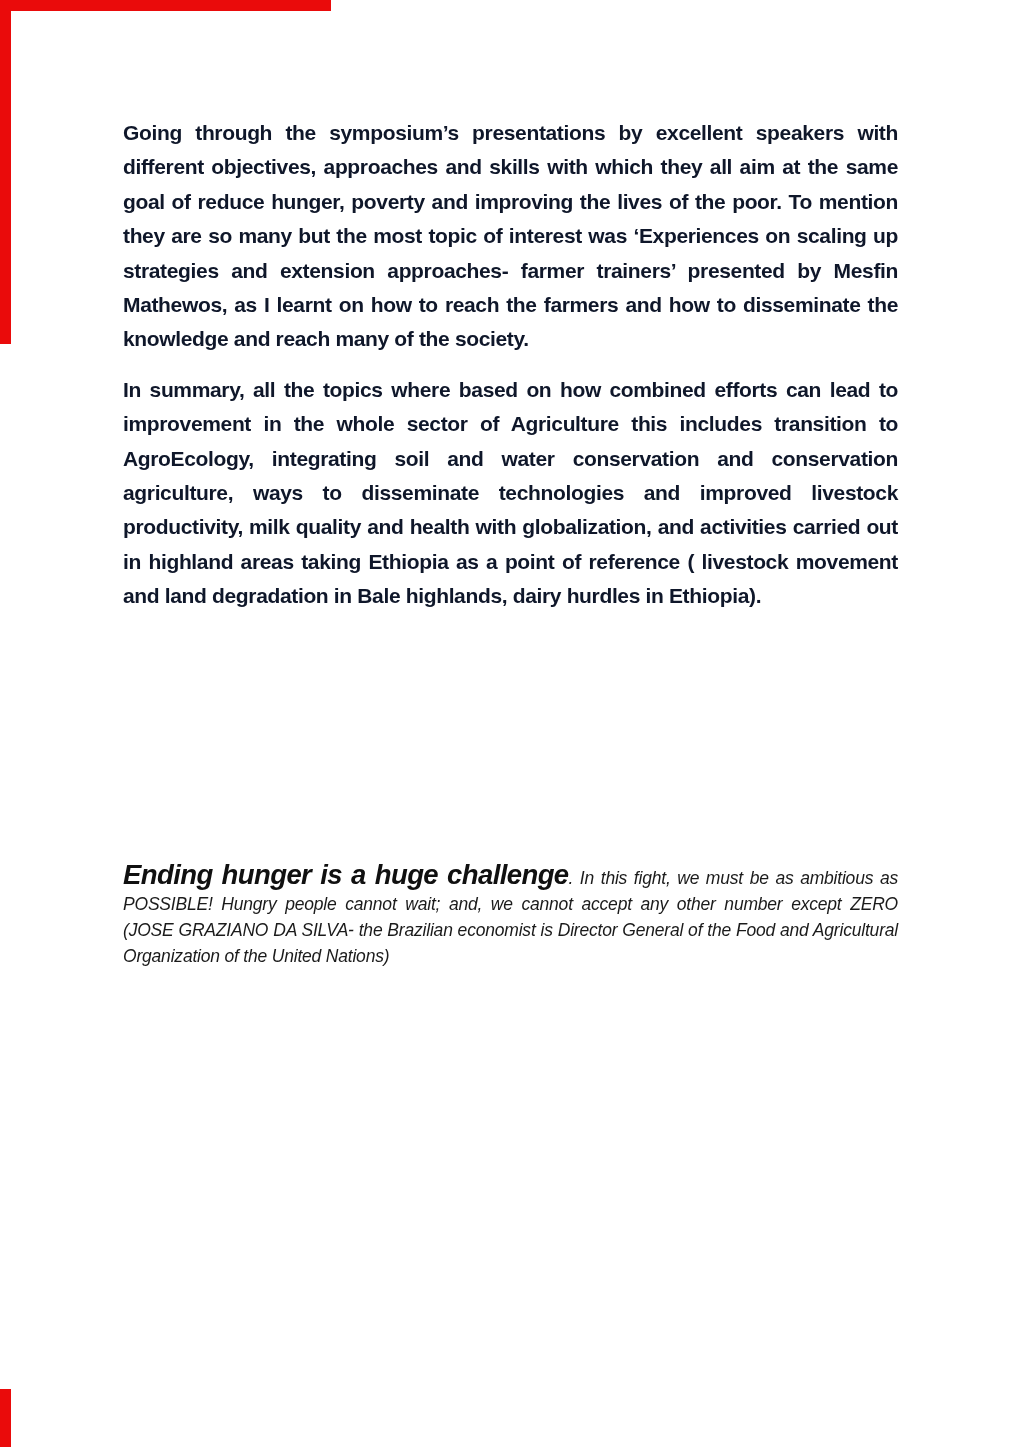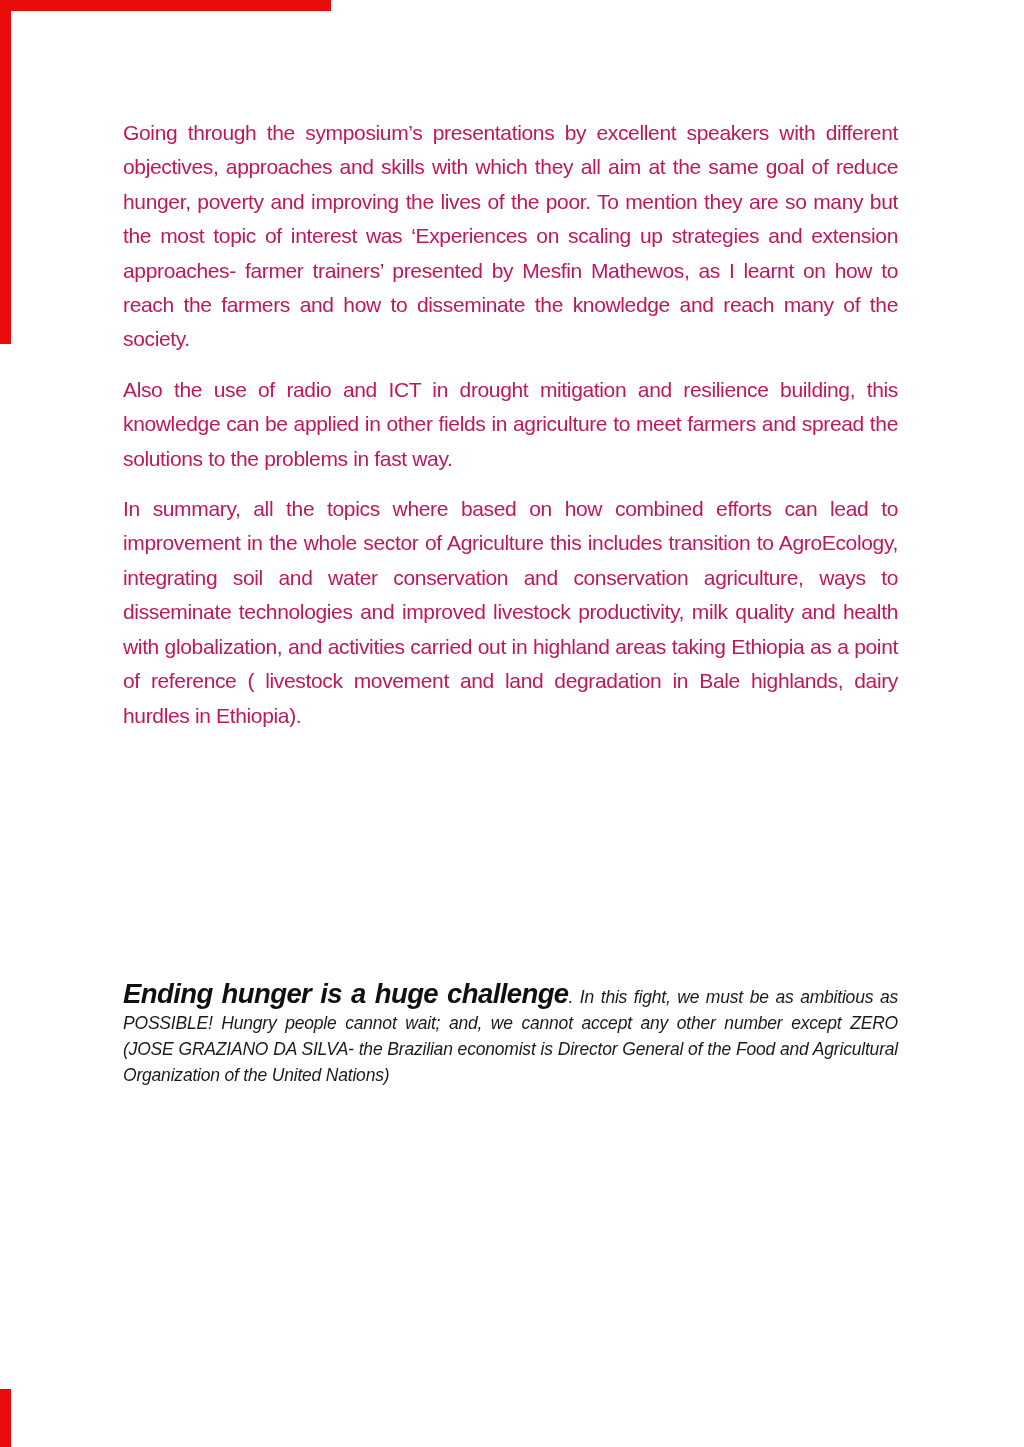--- a/index.html
+++ b/index.html
@@ -28,21 +28,22 @@
     position: absolute;
     left: 123px;
     top: 116px;
     width: 775px;
   }
   p { margin: 0 0 16px 0; text-align: justify; }
   .body-para {
     font-size: 21px;
     line-height: 34.4px;
     letter-spacing: -0.35px;
-    color: #be185d;
+    color: #0f172a;
+    font-weight: bold;
   }
   .closing {
     margin-top: 248px;
     font-style: italic;
     font-size: 17.5px;
     line-height: 26px;
     letter-spacing: -0.2px;
     color: #1b1b1b;
   }
   .closing .headline {
@@ -57,18 +58,17 @@
 </head>
 <body>
 
 <div class="page">
   <div class="red-bar red-bar-top"></div>
   <div class="red-bar red-bar-left"></div>
   <div class="red-bar red-bar-bottom"></div>
 
   <div class="content">
     <p class="body-para">Going through the symposium’s presentations by excellent speakers with different objectives, approaches and skills with which they all aim at the same goal of reduce hunger, poverty and improving the lives of the poor. To mention they are so many but the most topic of interest was ‘Experiences on scaling up strategies and extension approaches- farmer trainers’ presented by Mesfin Mathewos, as I learnt on how to reach the farmers and how to disseminate the knowledge and reach many of the society.</p>
-    <p class="body-para">Also the use of radio and ICT in drought mitigation and resilience building, this knowledge can be applied in other fields in agriculture to meet farmers and spread the solutions to the problems in fast way.</p>
     <p class="body-para">In summary, all the topics where based on how combined efforts can lead to improvement in the whole sector of Agriculture this includes transition to AgroEcology, integrating soil and water conservation and conservation agriculture, ways to disseminate technologies and improved livestock productivity, milk quality and health with globalization, and activities carried out in highland areas taking Ethiopia as a point of reference ( livestock movement and land degradation in Bale highlands, dairy hurdles in Ethiopia).</p>
 
     <p class="closing"><span class="headline">Ending hunger is a huge challenge</span><span>. In this fight, we must be as ambitious as POSSIBLE! Hungry people cannot wait; and, we cannot accept any other number except ZERO (JOSE GRAZIANO DA SILVA- the Brazilian economist is Director General of the Food and Agricultural Organization of the United Nations)</span></p>
   </div>
 </div>
 
 </body></html>

